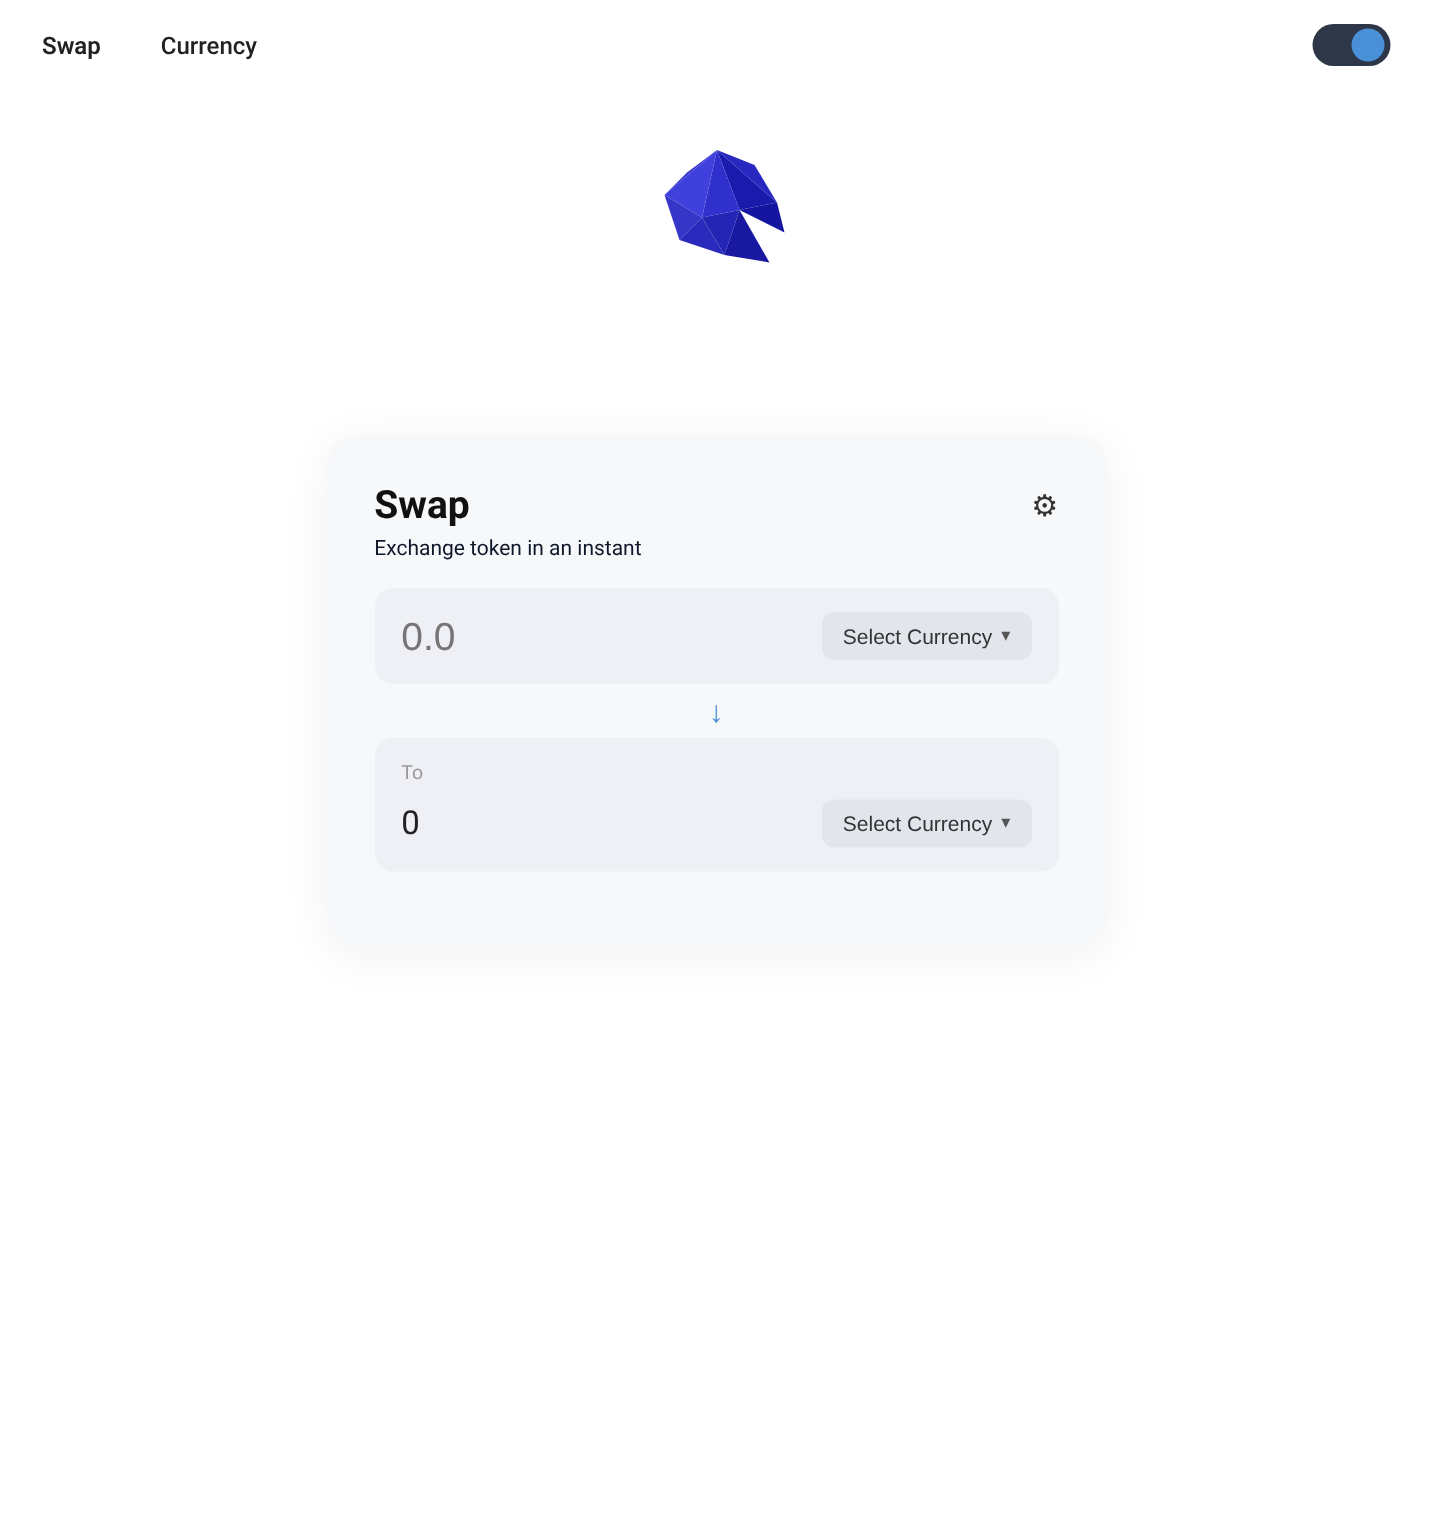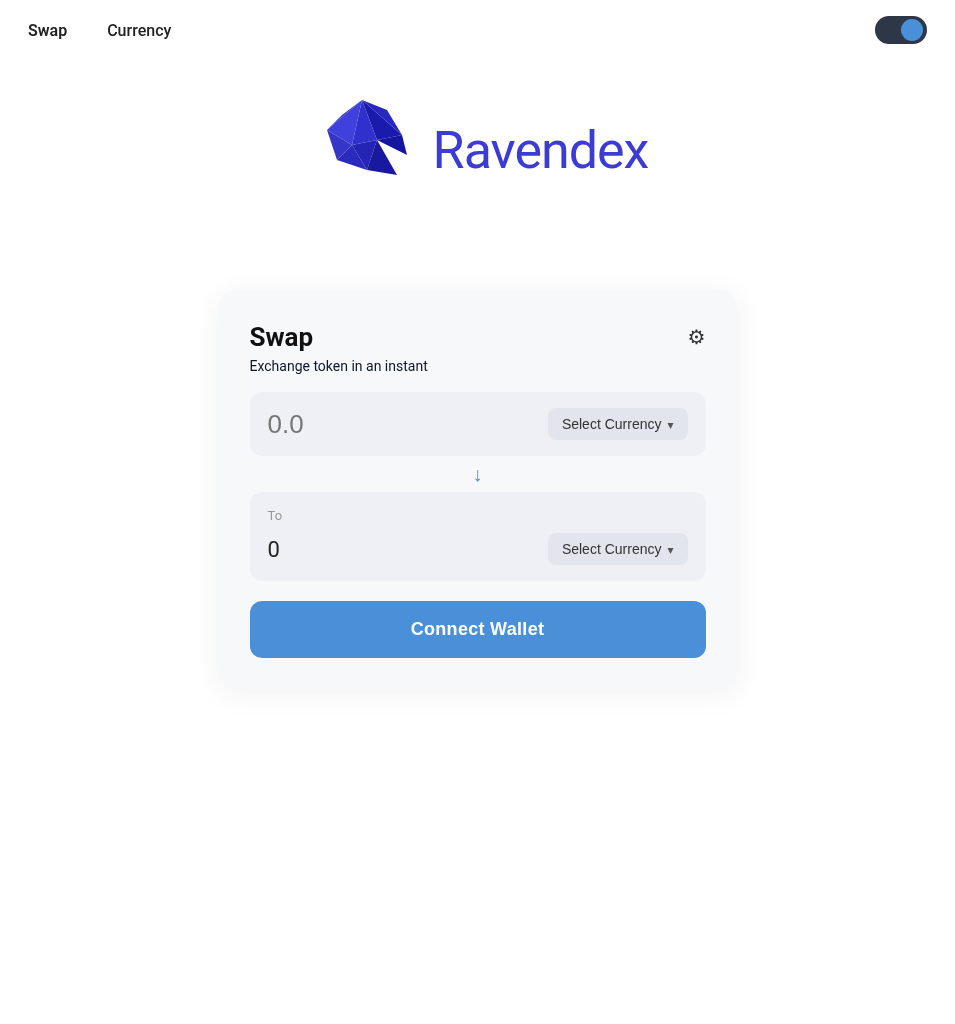--- a/index.html
+++ b/index.html
@@ -155,21 +155,21 @@
       color: #ccc;
       font-weight: 400;
     }
 
     .swap-amount.filled {
       color: #222;
     }
 
     .select-currency-btn {
       display: flex;
-      align-items: flex-end;
+      align-items: flex-start;
       gap: 6px;
       background: #e2e5ec;
       border: none;
       border-radius: 8px;
       padding: 8px 14px;
       font-size: 14px;
       font-weight: 500;
       color: #333;
       cursor: pointer;
       white-space: nowrap;
@@ -241,23 +241,20 @@
     <polygon points="45,55 70,50 60,80" fill="#2525b5"></polygon>
     <polygon points="55,10 45,55 20,40" fill="#4040dd"></polygon>
     <polygon points="20,40 45,55 30,70" fill="#3535c8"></polygon>
     <polygon points="60,80 70,50 90,85" fill="#1818a0"></polygon>
     <polygon points="45,55 30,70 60,80" fill="#2a2abc"></polygon>
 
     <polygon points="70,50 95,45 100,65" fill="#1515a0"></polygon>
     <polygon points="55,10 95,45 80,20" fill="#2828c0"></polygon>
     <polygon points="20,40 55,10 35,25" fill="#3838d0"></polygon>
   </svg>
-  <div class="logo-text">
-    <span>Raven</span><span style="color:#3b3bd6;">dex</span>
-  </div>
 </div>
 
 <div class="swap-card-wrapper">
   <div class="swap-card">
 
     
     <div class="swap-card-header">
       <span class="swap-title">Swap</span>
       <span class="gear-icon">⚙</span>
     </div>
@@ -285,16 +282,15 @@
       <div class="swap-box-row">
         <span class="swap-amount filled">0</span>
         <button class="select-currency-btn">
           <span>Select Currency</span>
           <span class="chevron">▾</span>
         </button>
       </div>
     </div>
 
     
-    <button class="connect-wallet-btn">Connect Wallet</button>
 
   </div>
 </div>
 
 </body></html>

